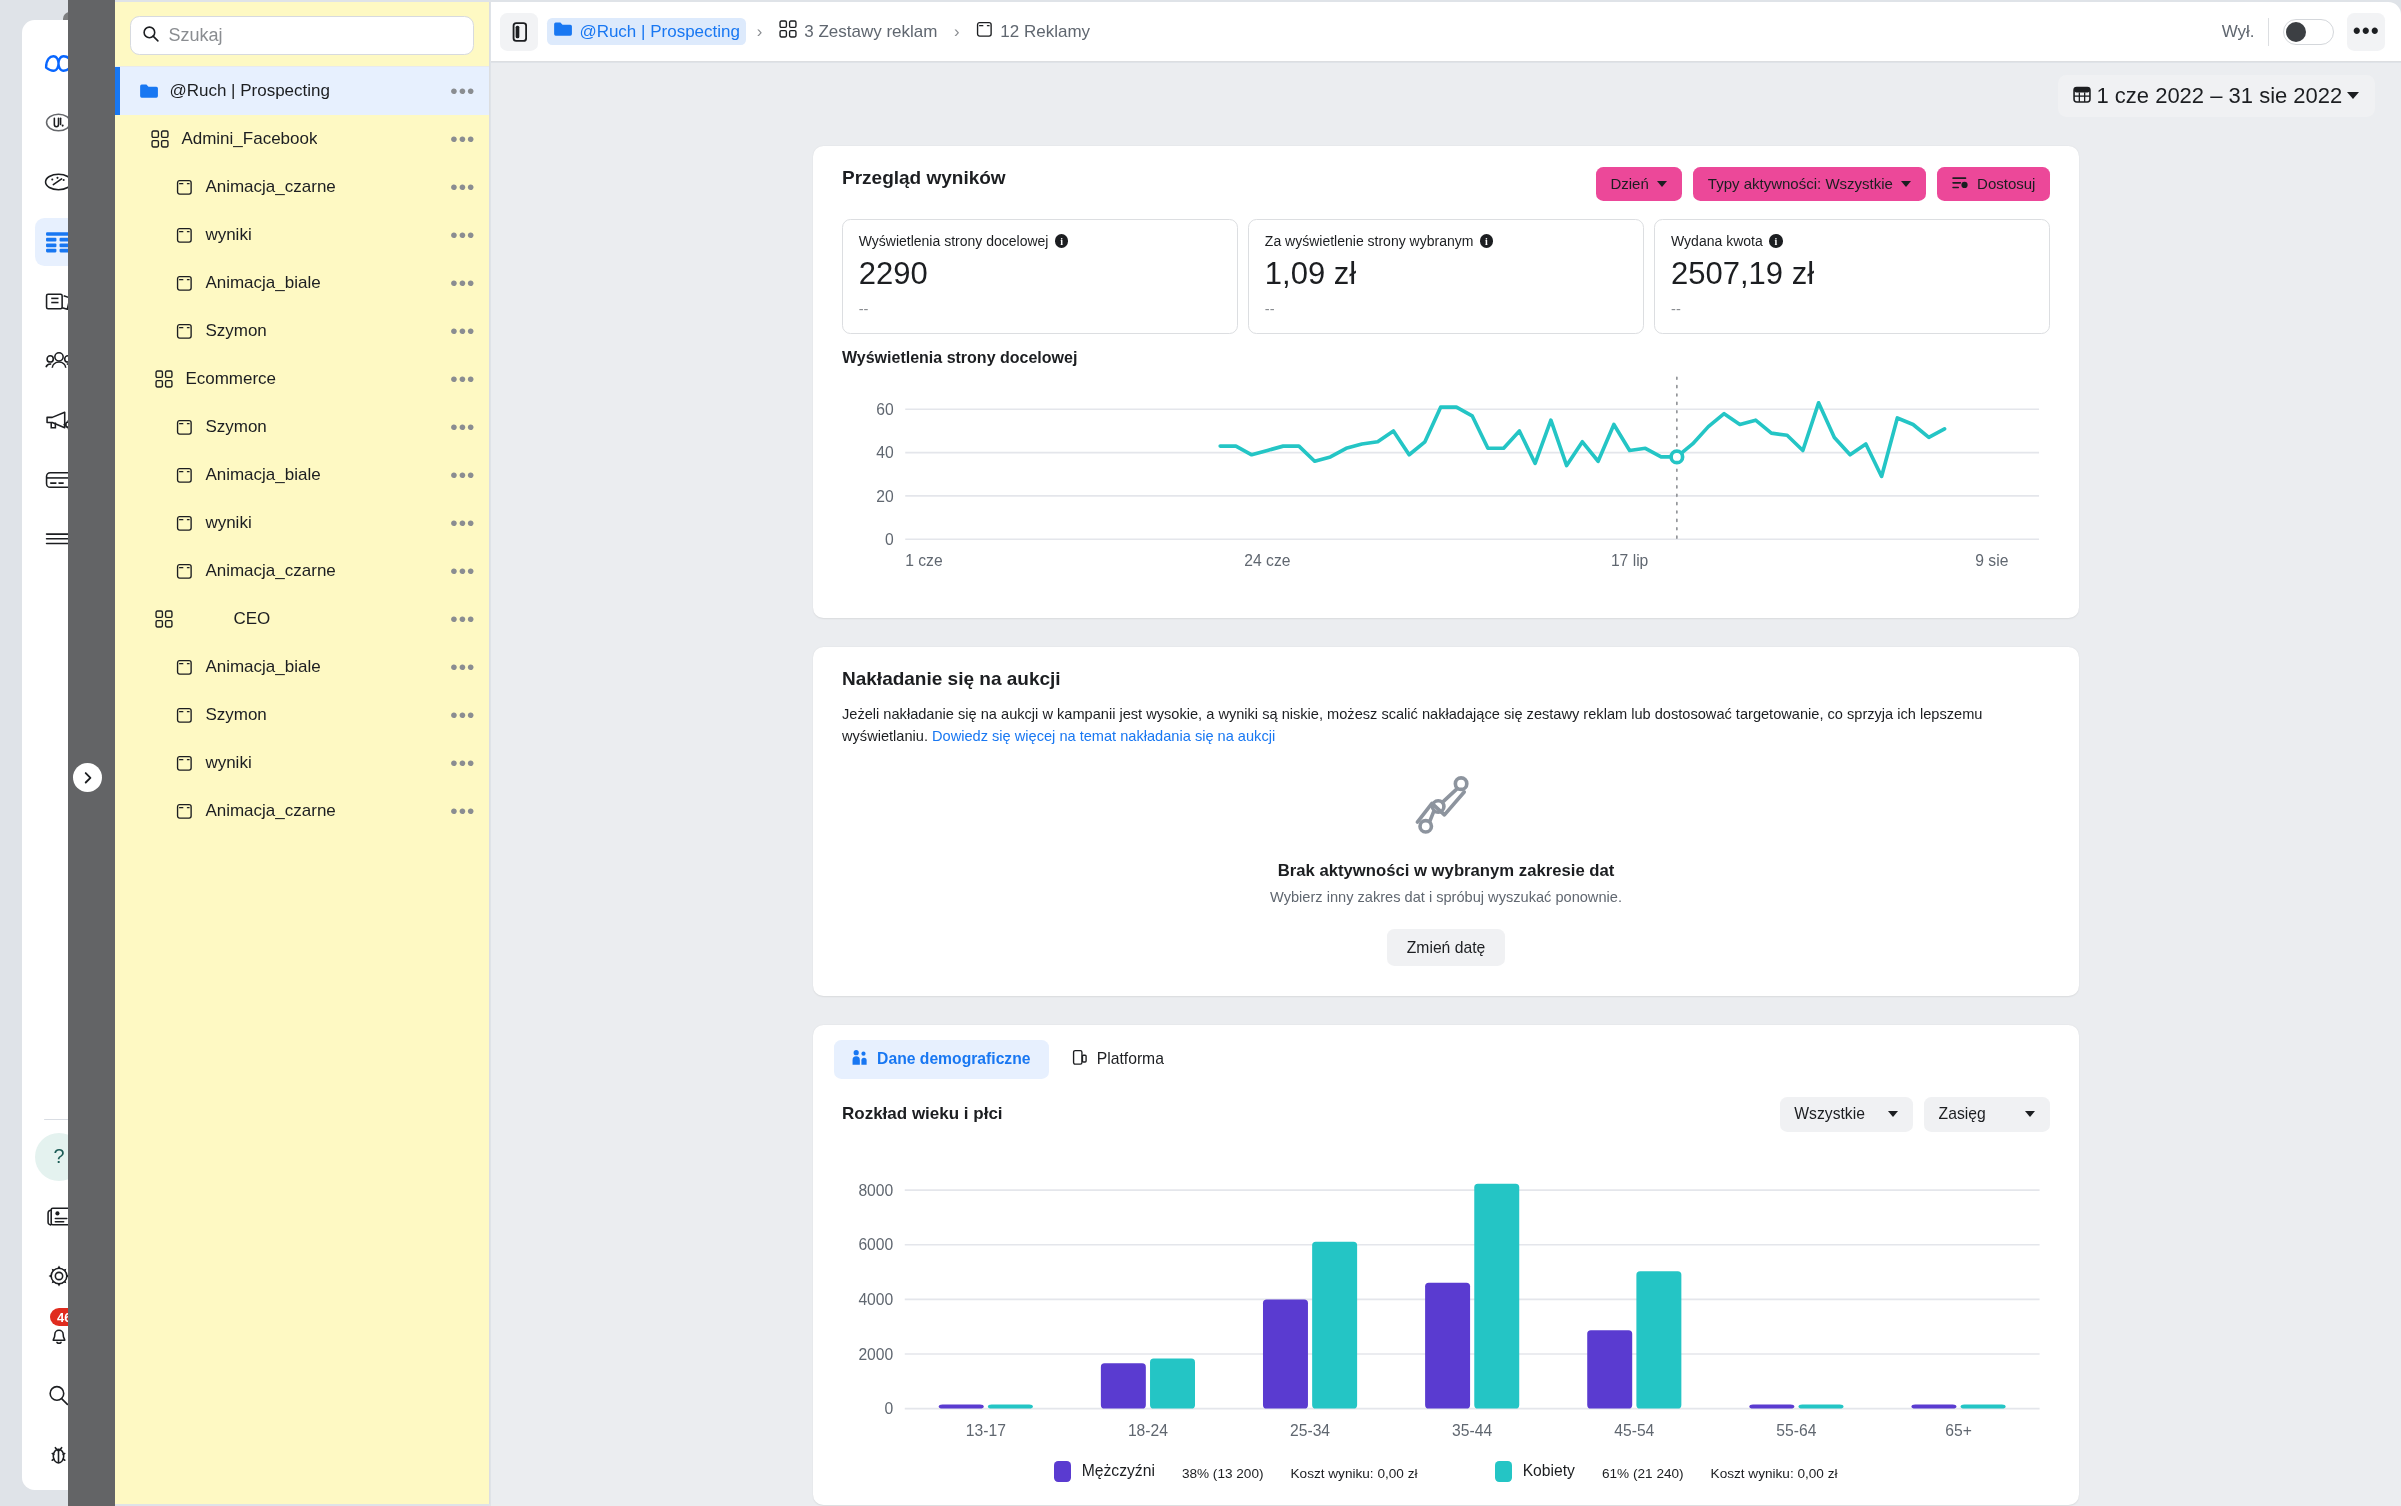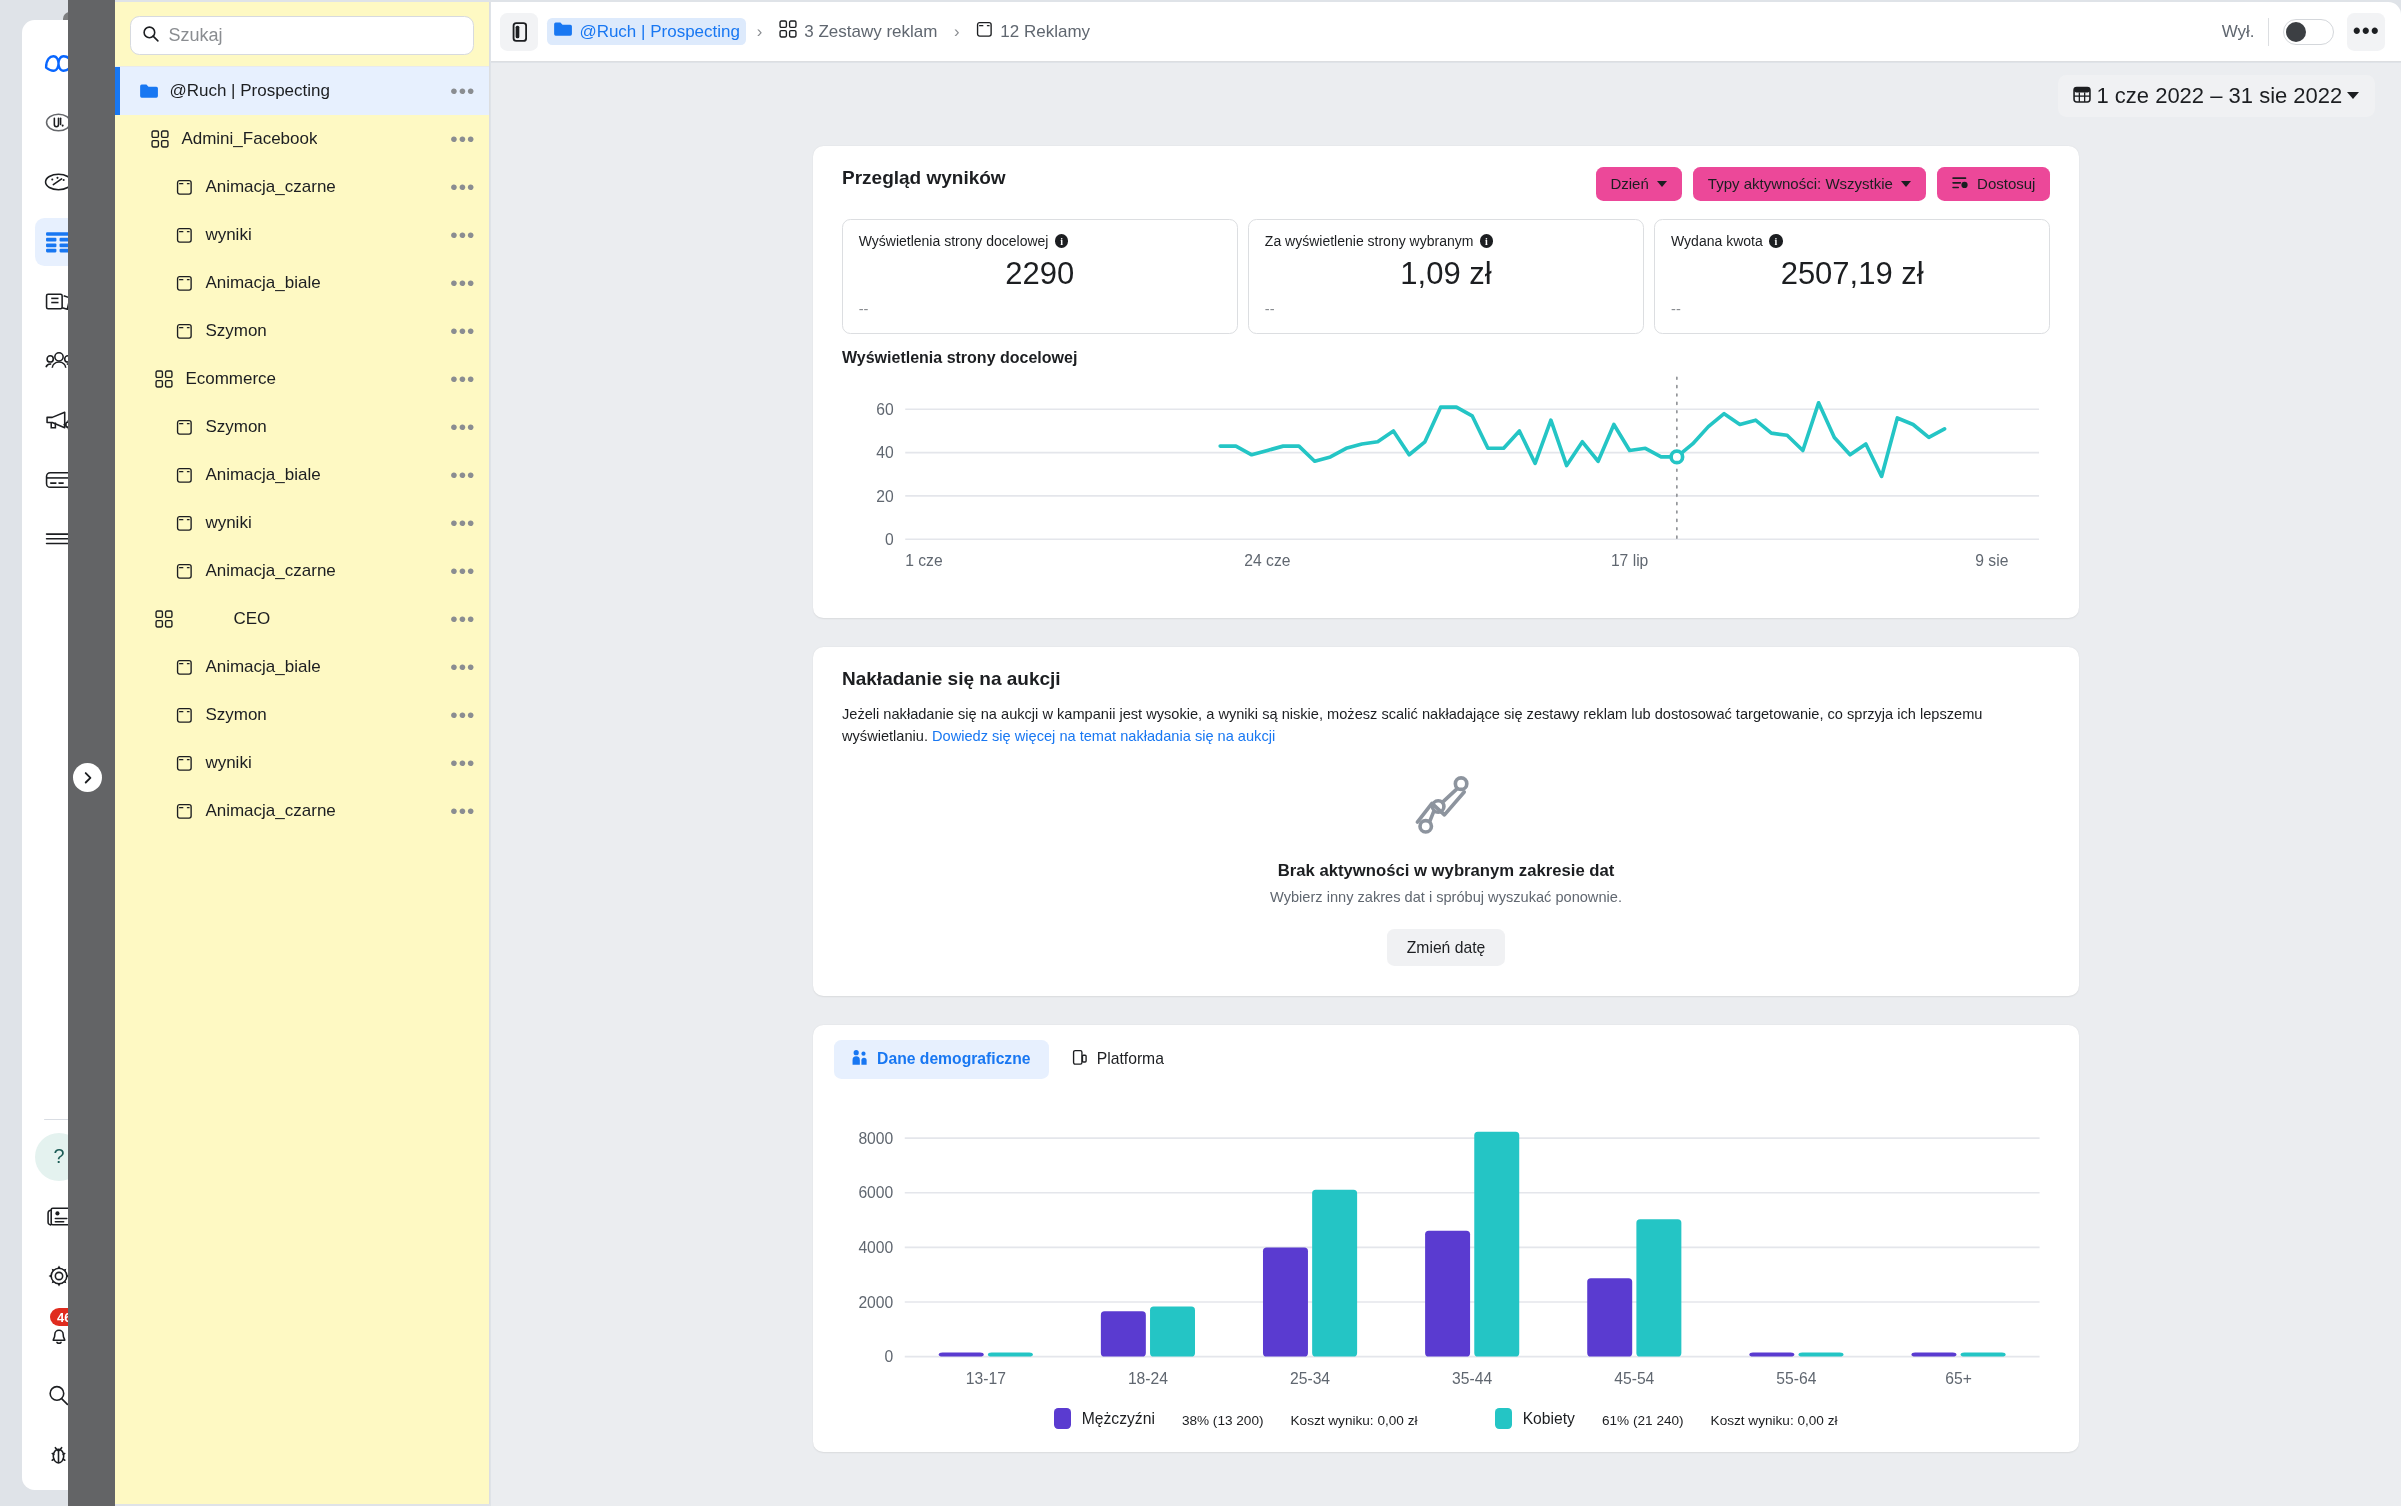--- a/index.html
+++ b/index.html
@@ -171,21 +171,21 @@
   .stat {
     flex: 1; border: 0.5px solid #dcdee1; border-radius: 8.4px; padding: 13.6px 15.7px 15.7px;
     min-height: 99px;
   }
   .stat-label { font-size: 14px; color: #1c1e21; display: flex; align-items: center; gap: 6.3px; }
   .info-dot {
     width: 13.6px; height: 13.6px; border-radius: 50%; background: #1c1e21; color: #fff;
     font-size: 10px; font-weight: 700; display: inline-flex; align-items: center; justify-content: center;
     font-family: "Liberation Serif", serif;
   }
-  .stat-value { font-size: 31px; color: #1c1e21; margin-top: 7.3px; font-weight: 400; text-align: center; }
+  .stat-value { font-size: 31px; color: #1c1e21; margin-top: 7.3px; font-weight: 400; }
   .stat-sub { font-size: 14.6px; color: #8a8d91; margin-top: 8.4px; }
 
   .chart-section { padding: 15.7px 29px 21px; }
   .chart-sub-title { font-size: 16px; font-weight: 700; color: #1c1e21; margin-bottom: 5.2px; }
   .linechart-wrap { position: relative; width: 100%; height: 225px; }
 
   
   .ov-body { padding: 21px 29px 30px; }
   .ov-text { font-size: 14.6px; color: #1c1e21; line-height: 1.5; max-width: 1182px; }
   .ov-link { color: #1877f2; text-decoration: none; cursor: pointer; }
@@ -759,20 +759,33 @@
           <span>
             <svg width="15.7" height="16.7" viewBox="0 0 30 32">
                 <rect x="3" y="3" width="16" height="26" rx="3" fill="none" stroke="#1c1e21" stroke-width="2.6"></rect>
                 <rect x="20" y="12" width="7" height="13" rx="2" fill="none" stroke="#1c1e21" stroke-width="2.6"></rect>
               </svg>
           </span>
           <span>Platforma</span>
         </div>
       </div>
 
+      <div class="demo-head">
+        <div class="demo-title">Rozkład wieku i płci</div>
+        <div class="demo-selects">
+          <div class="sel">
+            <span>Wszystkie</span>
+            <span class="caret-sm"></span>
+          </div>
+          <div class="sel">
+            <span>Zasięg</span>
+            <span class="caret-sm"></span>
+          </div>
+        </div>
+      </div>
 
       <div class="barchart-wrap">
         <svg id="barsvg" width="1207" height="314" viewBox="0 0 2308 600">
             <line x1="120" y1="500" x2="2290" y2="500" stroke="#e4e6eb" stroke-width="3"></line>
             <text x="98" y="511" text-anchor="end" font-size="30" fill="#606770">0</text>
             <line x1="120" y1="395.55555555555554" x2="2290" y2="395.55555555555554" stroke="#e4e6eb" stroke-width="3"></line>
             <text x="98" y="406.55555555555554" text-anchor="end" font-size="30" fill="#606770">2000</text>
             <line x1="120" y1="291.1111111111111" x2="2290" y2="291.1111111111111" stroke="#e4e6eb" stroke-width="3"></line>
             <text x="98" y="302.1111111111111" text-anchor="end" font-size="30" fill="#606770">4000</text>
             <line x1="120" y1="186.66666666666669" x2="2290" y2="186.66666666666669" stroke="#e4e6eb" stroke-width="3"></line>

